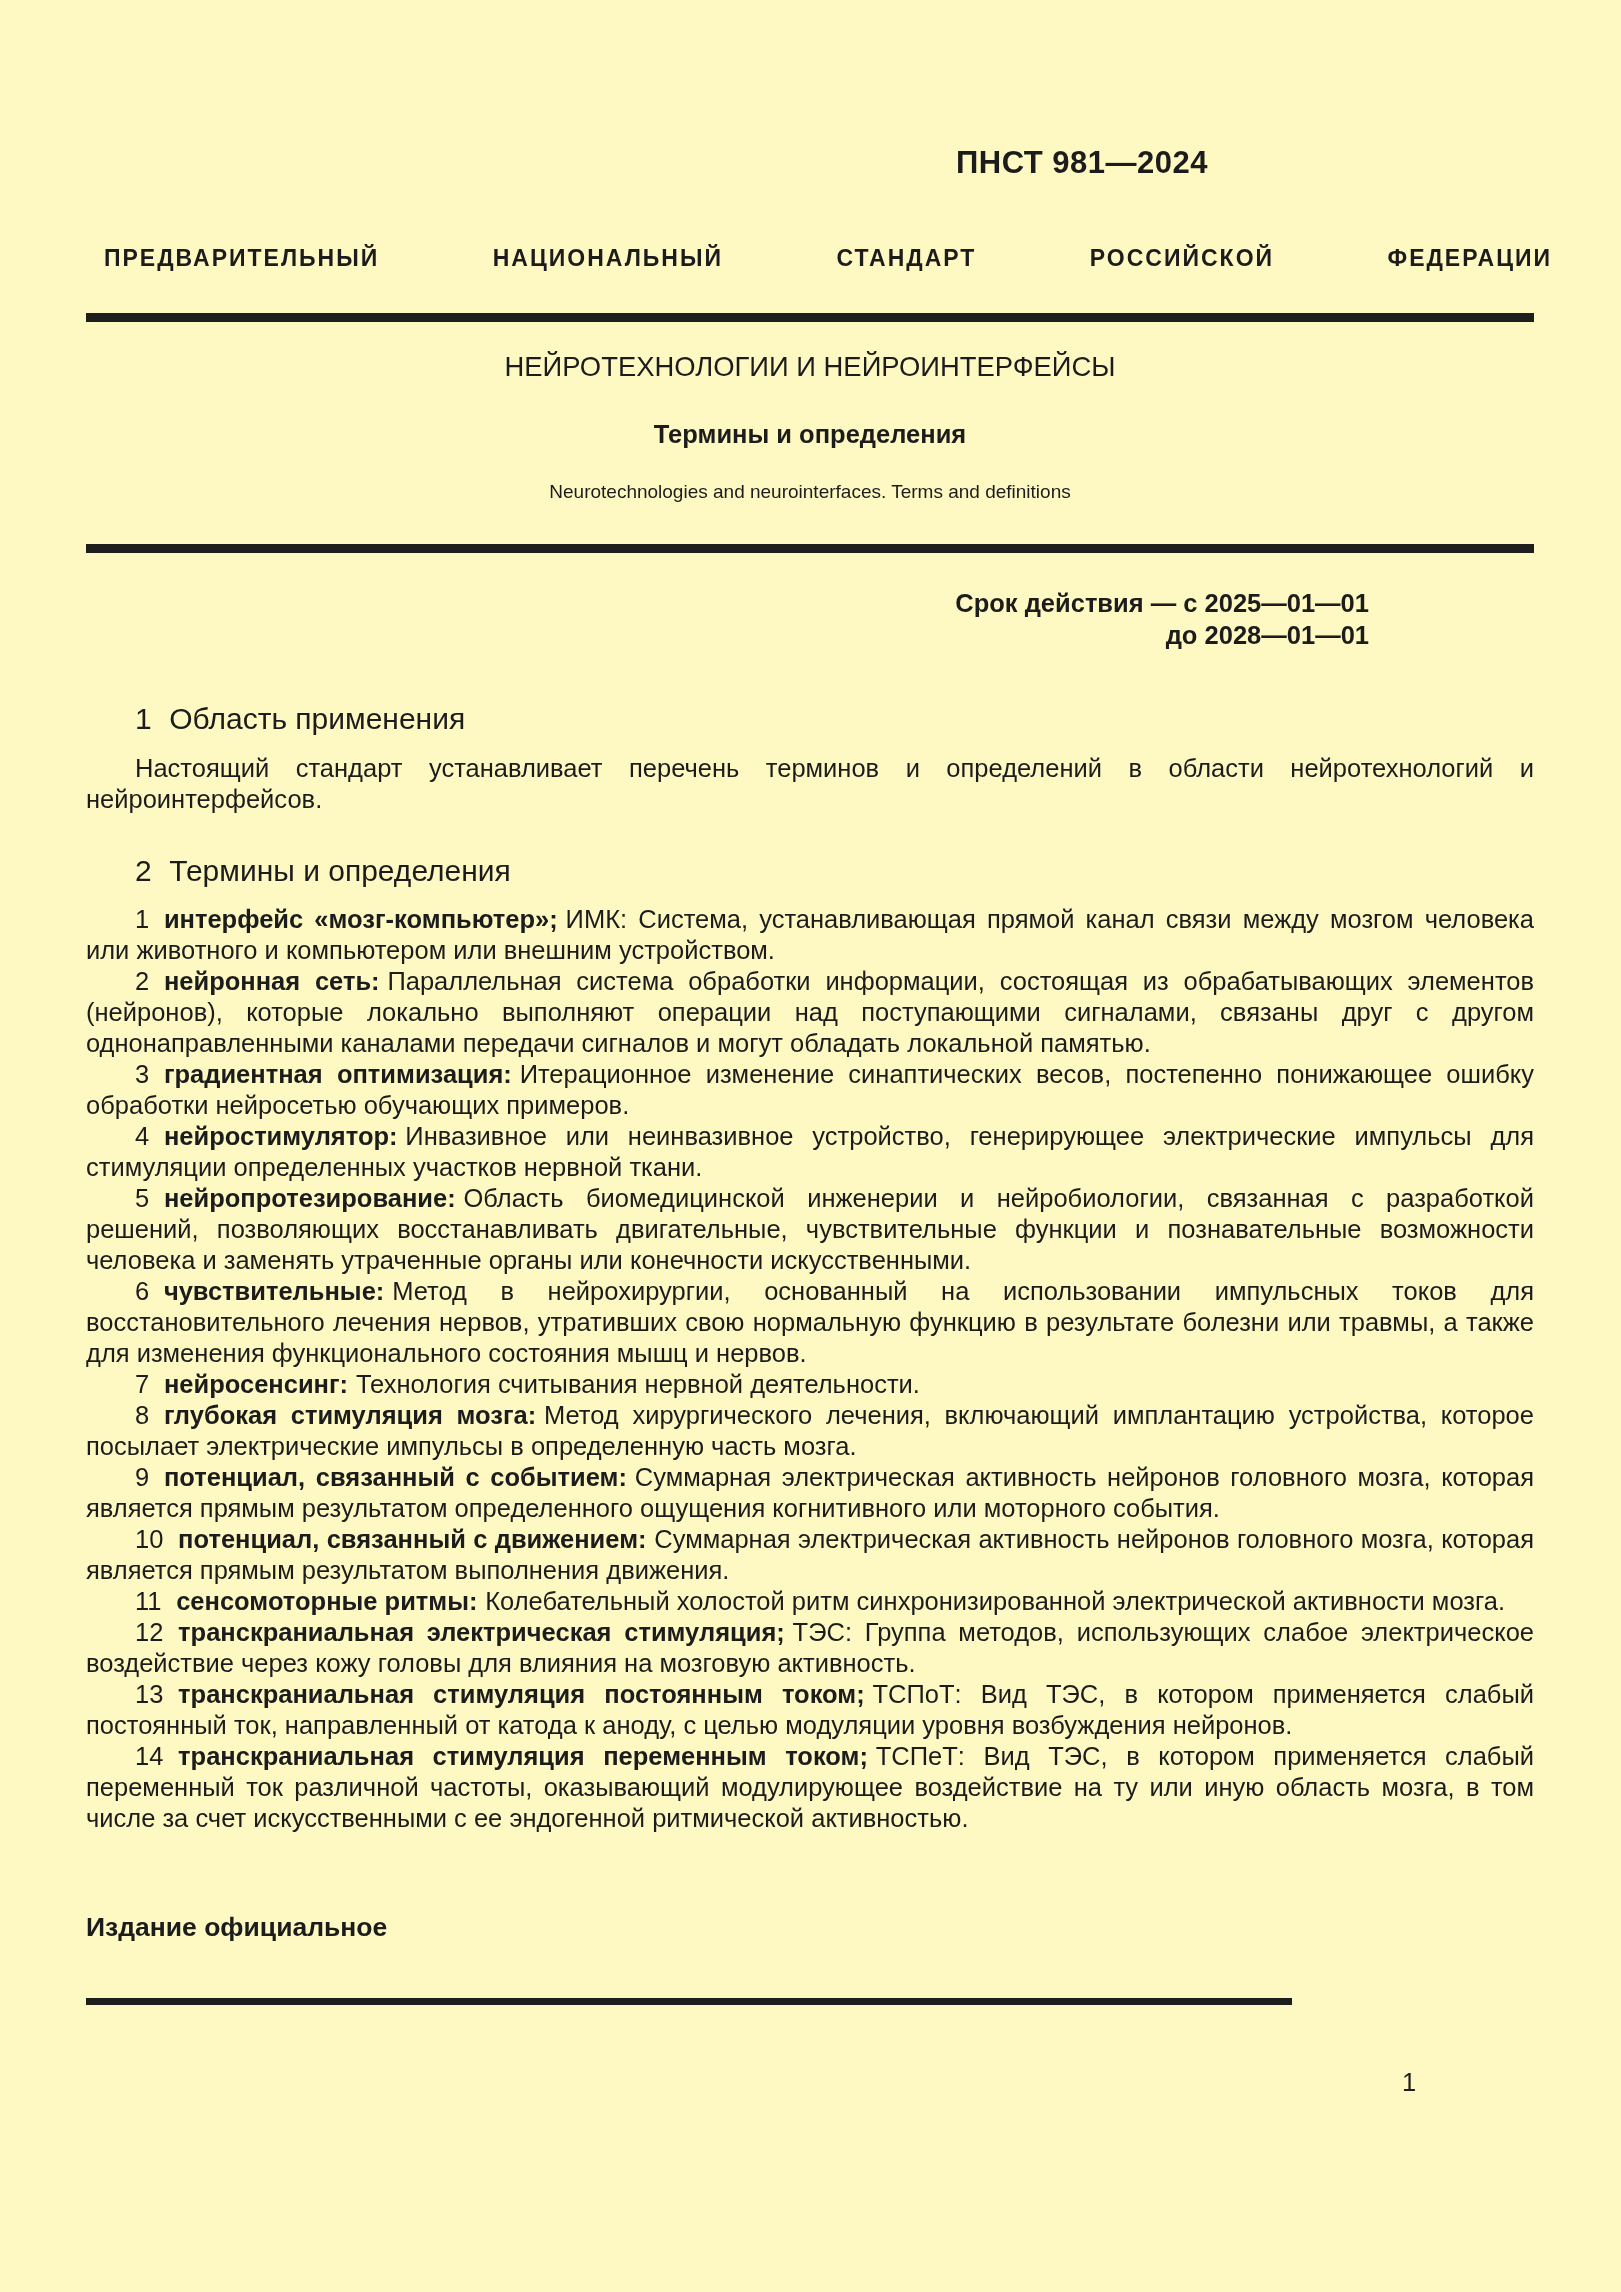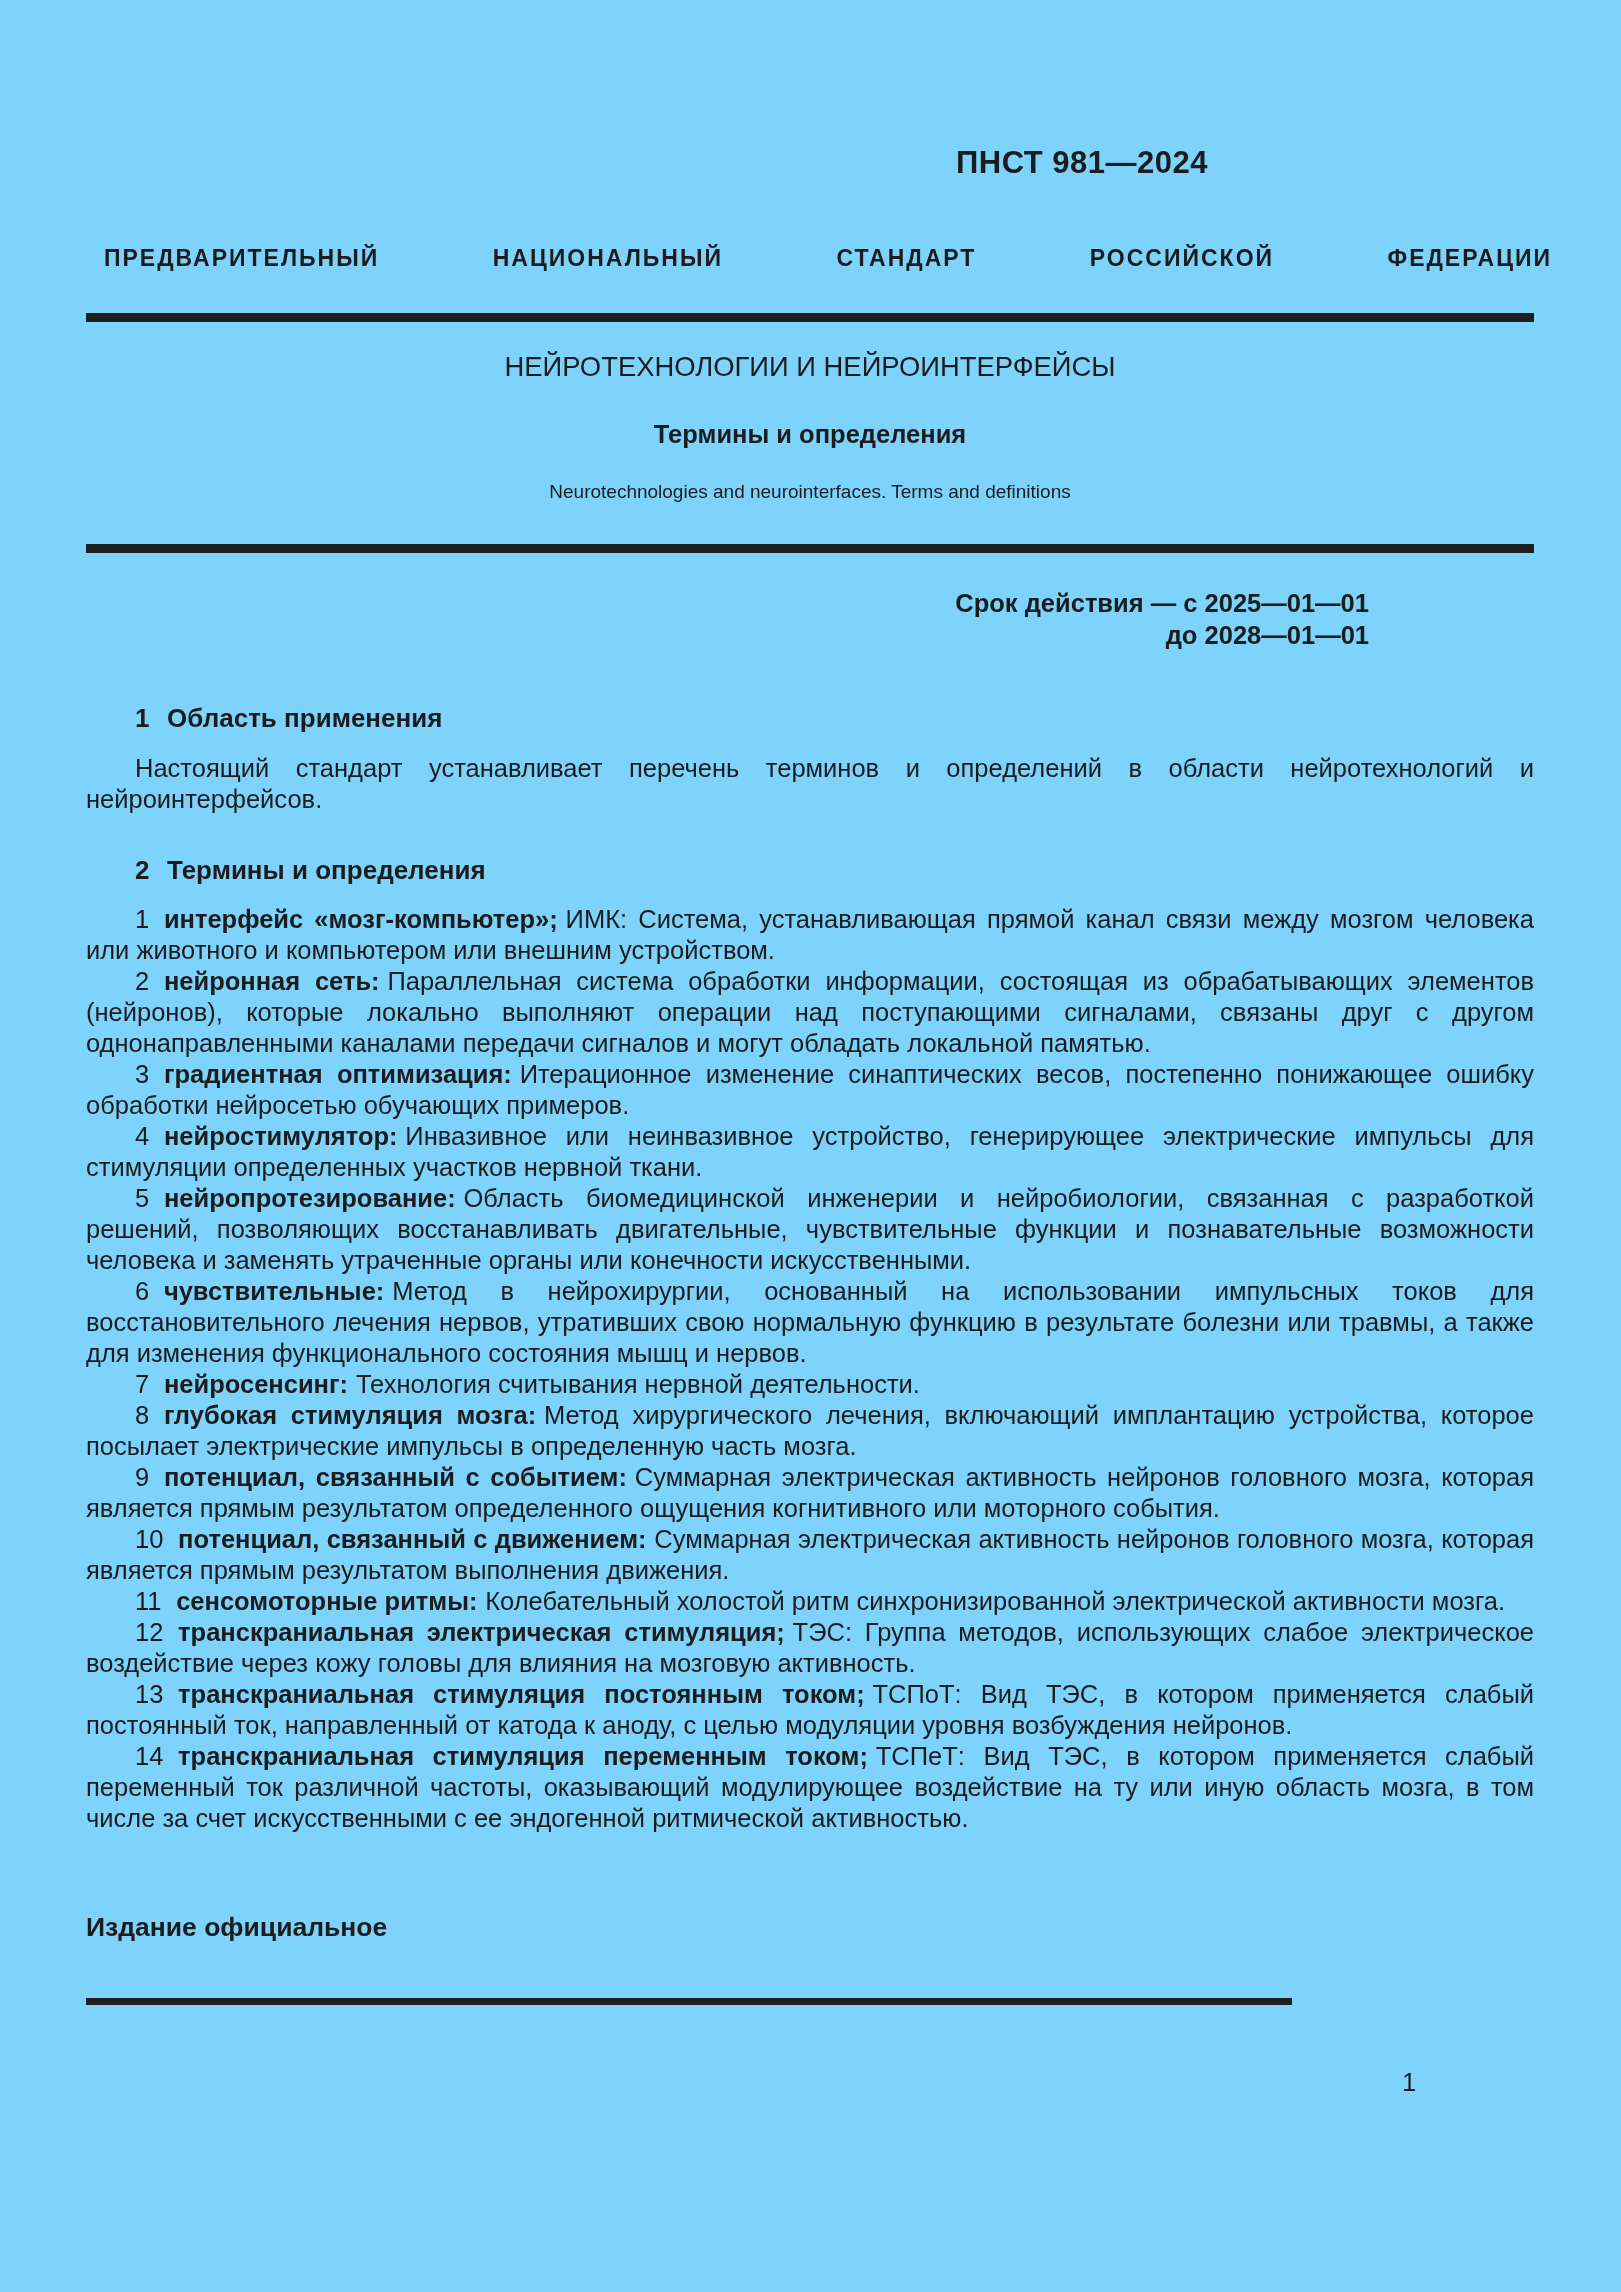--- a/index.html
+++ b/index.html
@@ -1,20 +1,20 @@
 <!DOCTYPE html>
 <html lang="ru"><head>
 <meta charset="utf-8">
 <style>
   * { margin:0; padding:0; box-sizing:border-box; }
   html,body { background:#ffffff; }
   .page {
     position:relative;
     width:1621px; height:2293px;
-    background:#7dd3fc;
+    background:#fef9c3;
     color:#1c1c1c;
     font-family:"Liberation Sans", sans-serif;
     overflow:hidden;
   }
   .doc-number {
     position:absolute; top:145px; left:0; width:1208px;
     text-align:right;
     font-size:31px; font-weight:bold; letter-spacing:0.5px;
   }
   .header-band {
@@ -39,21 +39,21 @@
   }
   .validity {
     position:absolute; top:587px; left:86px; width:1283px;
     text-align:right; font-size:25.5px; font-weight:bold; line-height:32px;
   }
   .body-flow {
     position:absolute; top:700px; left:86px; width:1448px;
     font-size:25.5px; line-height:31px; text-align:justify;
   }
   .section-heading {
-    font-size:26px; font-weight:bold; line-height:37px;
+    font-size:30px; font-weight:normal; line-height:37px;
     margin-left:49px; margin-bottom:15.7px;
     text-align:left;
   }
   .section-heading .h-num { margin-right:17.6px; }
   .section-heading.second { margin-top:37px; }
   .body-par { text-indent:49px; }
   .term { text-indent:49px; }
   .t-num  { margin-right:14.7px; }
   .t-name { font-weight:bold; margin-right:7.8px; }
   .footer-rule {

